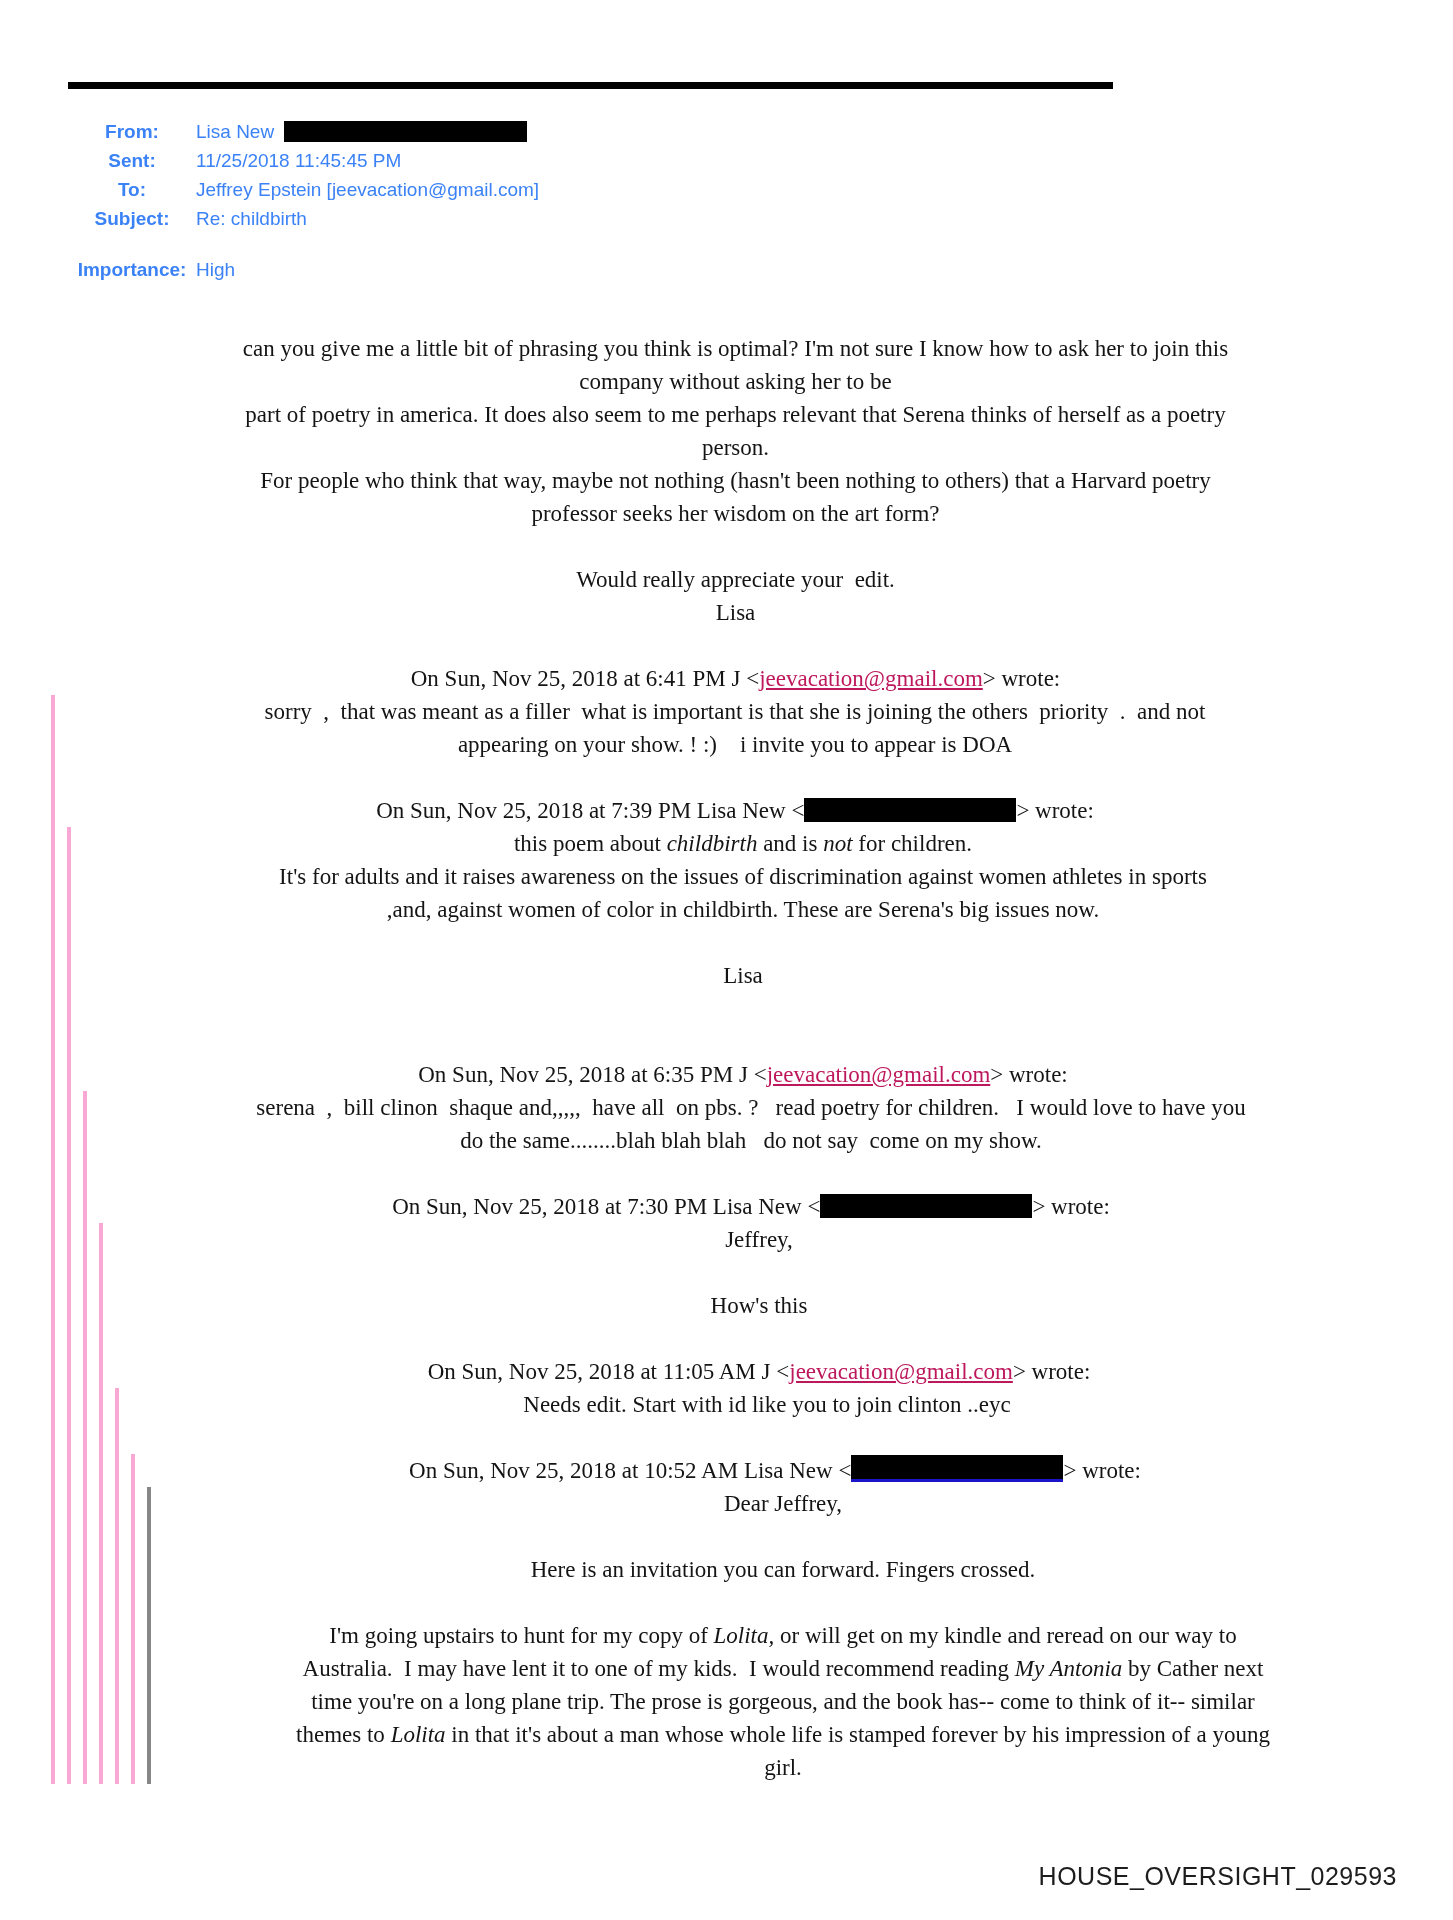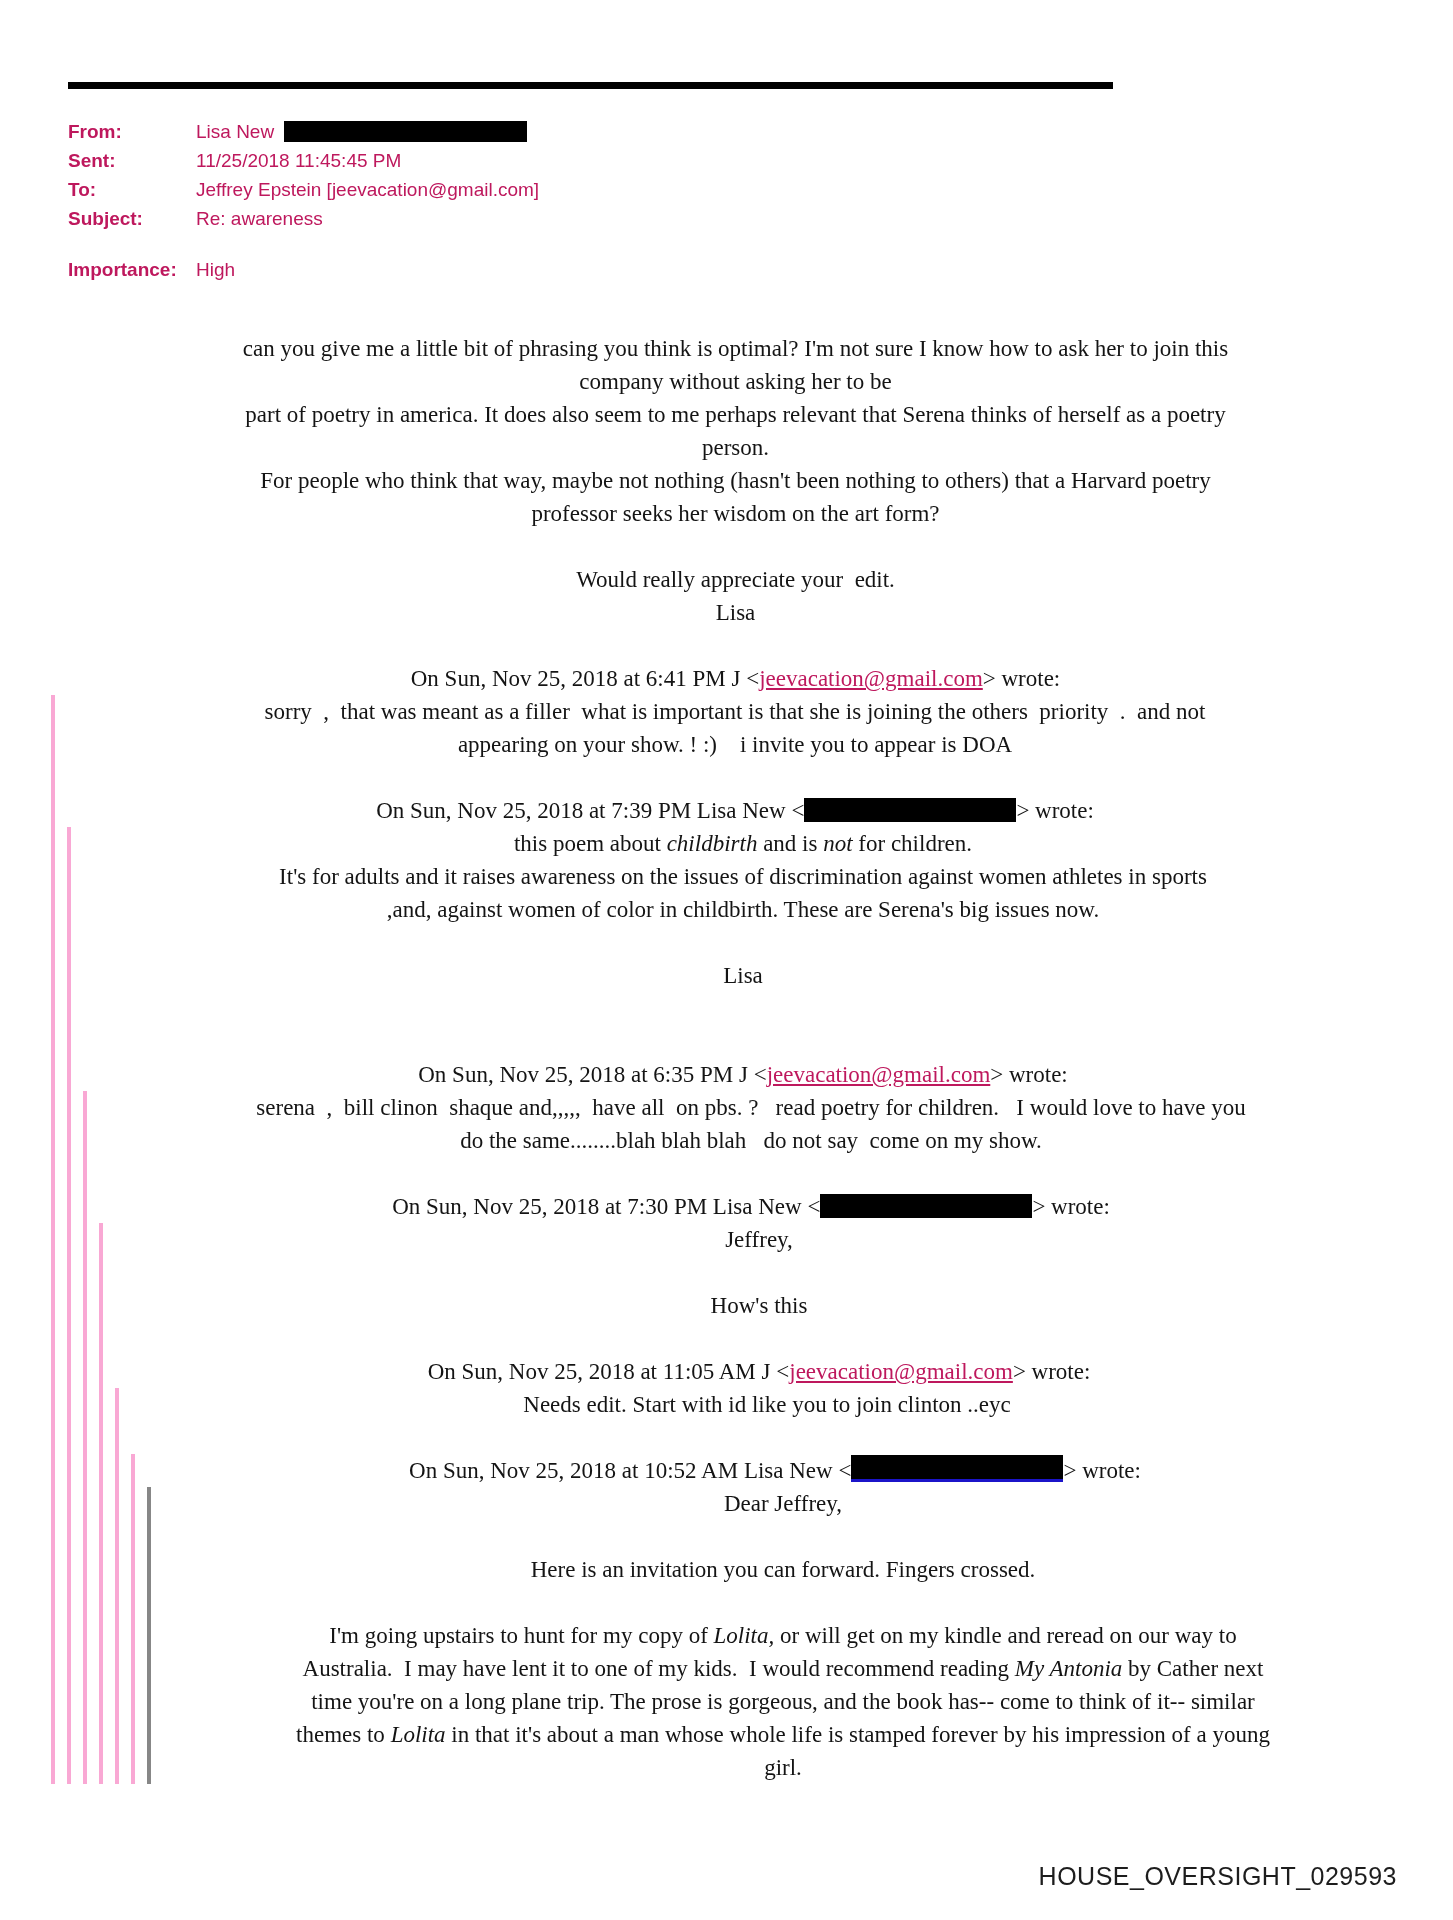--- a/index.html
+++ b/index.html
@@ -6,21 +6,21 @@
   body {
     width:1453px; height:1920px; position:relative;
     font-family:"Liberation Serif", serif; color:#141414;
     overflow:hidden;
   }
   .page { padding:82px 0 0 68px; }
 
   .top-rule { width:1045px; height:7px; background:#000; border:0; margin:0 0 28px 0; }
 
   
-  .meta { font-family:"Liberation Sans", sans-serif; font-size:19px; color:#be185d; }
+  .meta { font-family:"Liberation Sans", sans-serif; font-size:19px; color:#3b82f6;text-align:center; }
   .meta-row { display:flex; align-items:center; height:29px; }
   .meta-label { width:128px; font-weight:bold; flex:0 0 auto; }
   .meta-value { white-space:pre; }
   .importance-row { margin-top:22px; }
 
   
   .redact {
     display:inline-block; width:212px; height:24px; background:#000;
     vertical-align:-4px;
   }
@@ -67,21 +67,21 @@
     <div class="meta-row">
       <span class="meta-label">Sent:</span>
       <span class="meta-value">11/25/2018 11:45:45 PM</span>
     </div>
     <div class="meta-row">
       <span class="meta-label">To:</span>
       <span class="meta-value">Jeffrey Epstein [jeevacation@gmail.com]</span>
     </div>
     <div class="meta-row">
       <span class="meta-label">Subject:</span>
-      <span class="meta-value">Re: awareness</span>
+      <span class="meta-value">Re: childbirth</span>
     </div>
     <div class="meta-row importance-row">
       <span class="meta-label">Importance:</span>
       <span class="meta-value">High</span>
     </div>
   </div>
 
   <div class="thread">
 
     <div>

